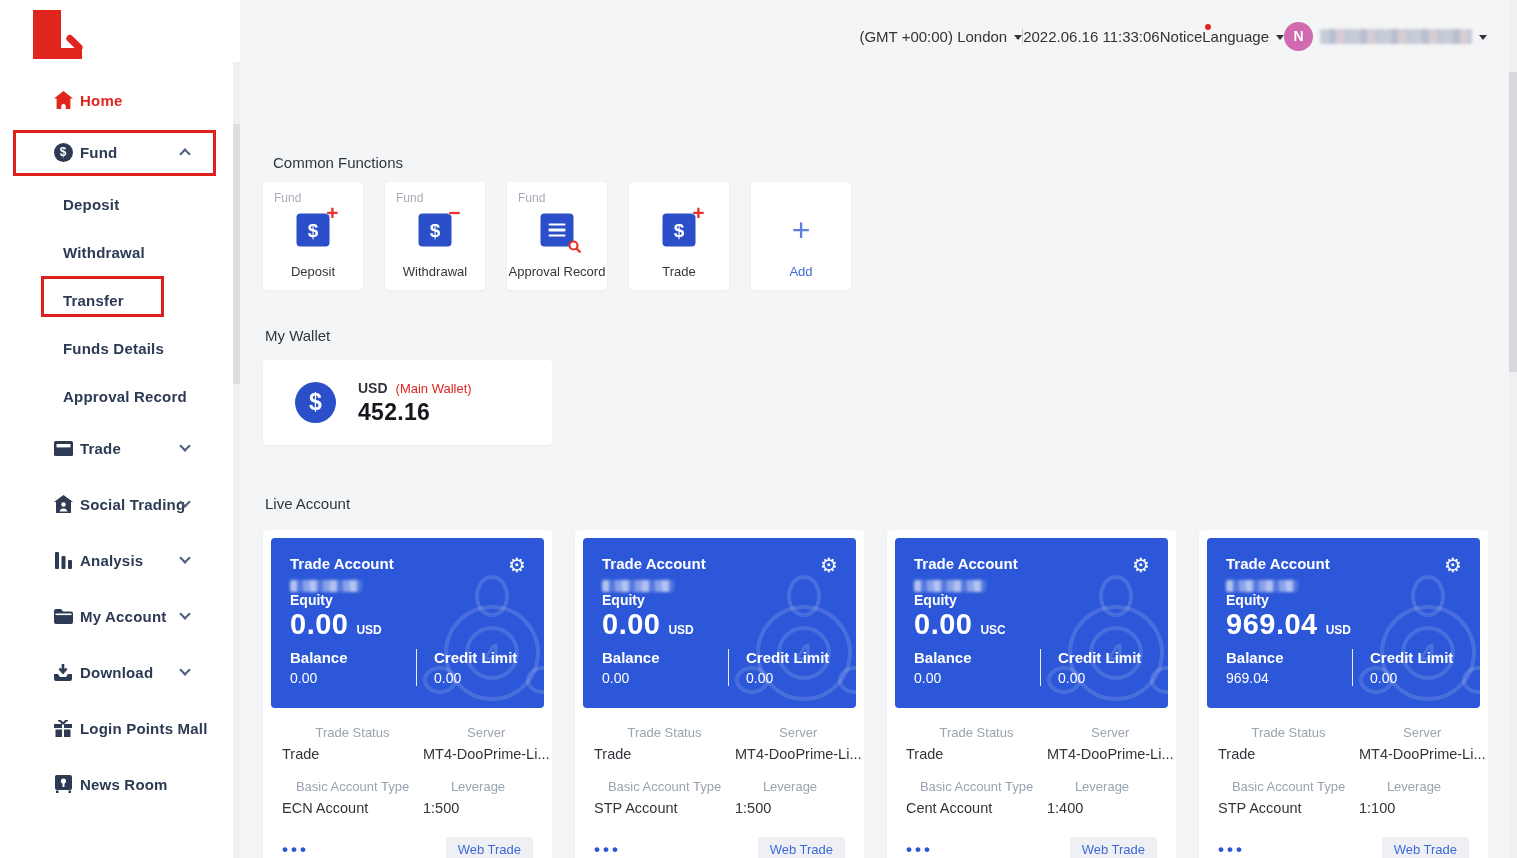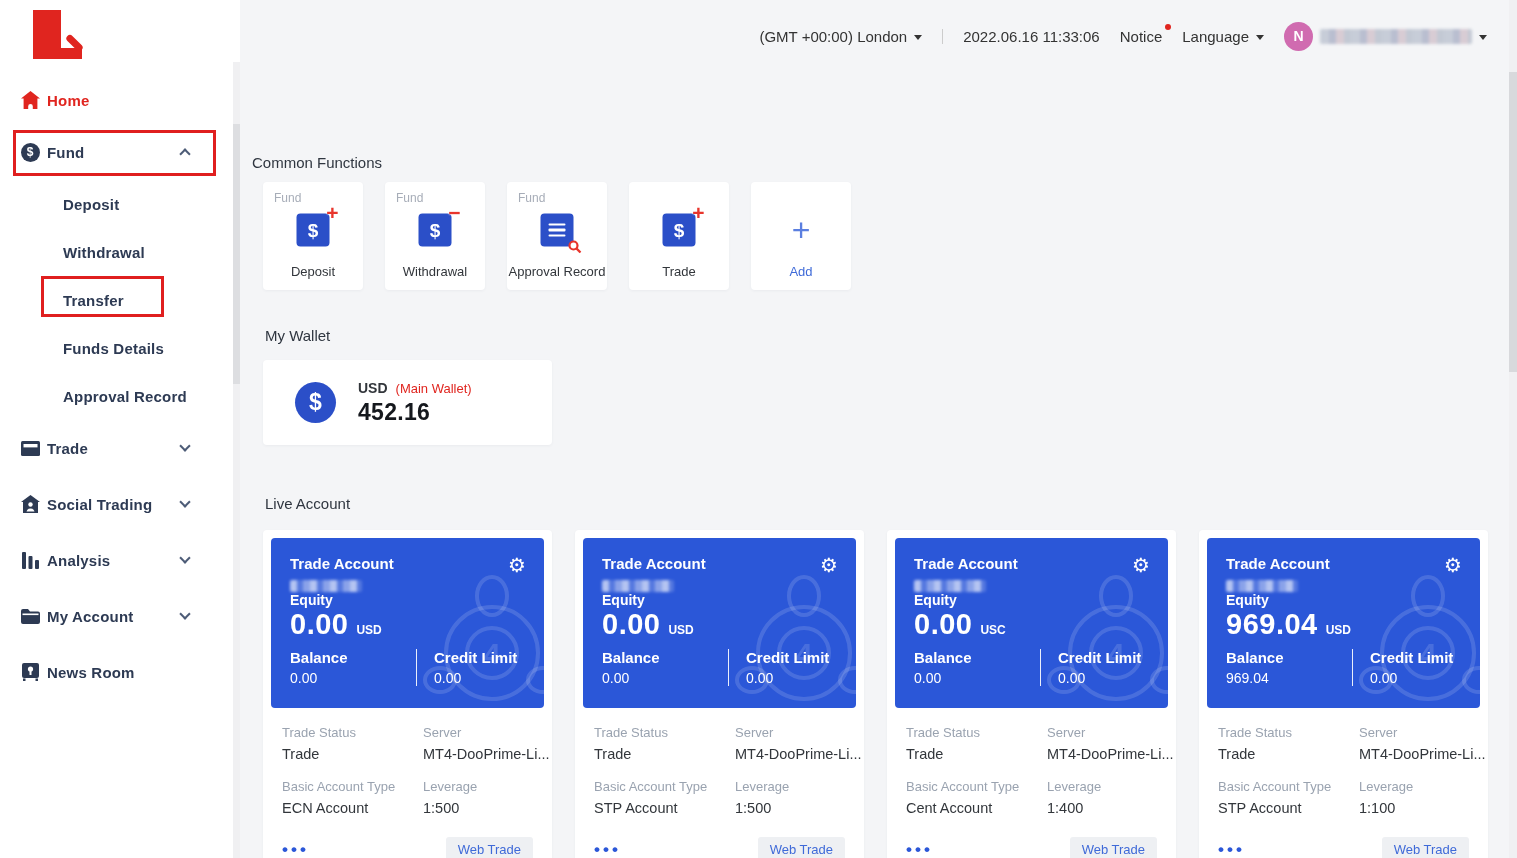--- a/index.html
+++ b/index.html
@@ -9,47 +9,47 @@
 
   
   .sidebar { position:absolute; left:0; top:0; width:240px; height:858px; background:#fff; z-index:5; }
   .sidebar-scrollbar { position:absolute; right:0; top:62px; bottom:0; width:7px; background:#f0f0f2; }
   .sidebar-scroll-thumb { position:absolute; right:0; top:62px; width:7px; height:260px; background:#dddee1; }
   .logo-box { position:absolute; left:33px; top:10px; width:49px; height:49px; background:#e0251f; }
   .logo-notch { position:absolute; right:0; top:0; width:21px; height:38px; background:#fff; }
   .logo-bar1 { position:absolute; right:3px; top:5px; width:7px; height:20px; background:#fff; border-radius:4px; transform:rotate(-45deg); }
   .logo-bar2 { position:absolute; right:4px; top:23px; width:7px; height:20px; background:#e0251f; border-radius:4px; transform:rotate(-45deg); }
   .nav { position:absolute; left:0; top:76px; width:233px; }
-  .nav-item { display:flex; align-items:center; height:56px; padding-left:20px; position:relative; cursor:pointer; }
+  .nav-item { display:flex; align-items:center; height:56px; padding-left:53px; position:relative; cursor:pointer; }
   .nav-sub { height:48px; padding-left:63px; }
   .nav-item .lbl { font-size:15px; font-weight:700; color:#2d3a53; letter-spacing:.2px; }
   .nav-item.active .lbl { color:#e0251f; }
   .nav-icon { width:20px; height:20px; margin-right:7px; display:flex; align-items:center; justify-content:center; flex:0 0 20px; }
   .chev { position:absolute; right:44px; width:8px; height:8px; border-right:2px solid #4d5c77; border-bottom:2px solid #4d5c77; }
   .chev.down { transform:rotate(45deg); margin-top:-4px; }
   .chev.up { transform:rotate(-135deg); margin-top:4px; }
   .fund-circle { width:19px; height:19px; border-radius:50%; background:#2d3a53; color:#fff; font-size:12px; font-weight:700; display:flex; align-items:center; justify-content:center; }
   .red-box { position:absolute; border:3px solid #e01f1f; z-index:9; pointer-events:none; }
   .red-box.fund { left:13px; top:130px; width:203px; height:46px; }
   .red-box.transfer { left:41px; top:276px; width:123px; height:41px; }
 
   
-  .topbar { position:absolute; left:240px; top:0; right:14px; height:72px; display:flex; align-items:center; justify-content:flex-end; gap:20px; padding-right:16px; }
+  .topbar { position:absolute; left:240px; top:0; right:14px; height:72px; display:flex; align-items:center; justify-content:flex-end; padding-right:16px; }
   .tb-item { display:flex; align-items:center; gap:7px; font-size:15px; color:#333; cursor:pointer; }
   .caret { width:0; height:0; border-left:4px solid transparent; border-right:4px solid transparent; border-top:5px solid #333; margin-top:2px; }
   .tb-divider { width:1px; height:15px; background:#ccc; }
   .notice-wrap { position:relative; }
   .notice-dot { position:absolute; top:-4px; right:-9px; width:6px; height:6px; border-radius:50%; background:#e0251f; }
   .avatar { width:29px; height:29px; border-radius:50%; background:#d06bb0; color:#fff; font-size:14px; font-weight:700; display:flex; align-items:center; justify-content:center; }
   .blur-name { width:152px; height:15px; border-radius:2px; background:repeating-linear-gradient(90deg,#c7cdd8 0 9px,#b9bed0 9px 16px,#d8ccd4 16px 24px,#c3c9d4 24px 31px); filter:blur(1.5px); }
 
   
   .greeting { position:absolute; left:265px; top:83px; font-size:15.5px; color:#2f3640; }
   .section-title { position:absolute; font-size:15px; color:#2f3640; }
-  .t-common { left:252px; top:154px; }
+  .t-common { left:273px; top:154px; }
   .t-wallet { left:265px; top:327px; }
   .t-live { left:265px; top:495px; }
 
   
   .fn-row { position:absolute; left:263px; top:182px; display:flex; gap:22px; }
   .fn-card { width:100px; height:108px; background:#fff; border-radius:4px; box-shadow:0 1px 3px rgba(40,50,80,.05); position:relative; cursor:pointer; }
   .fn-cat { position:absolute; left:11px; top:9px; font-size:12px; color:#a7adb8; }
   .fn-icon-wrap { position:absolute; left:50%; top:48px; transform:translate(-50%,-50%); }
   .fn-icon { position:relative; width:33px; height:33px; background:#2b4fc8; border-radius:4px; color:#fff; display:flex; align-items:center; justify-content:center; font-size:19px; font-weight:700; }
   .fn-badge { position:absolute; top:-12px; right:-9px; color:#e8352c; font-size:21px; font-weight:700; text-shadow:0 0 2px #fff,0 0 2px #fff; line-height:1; }
@@ -85,21 +85,21 @@
   .bal-row { display:flex; margin-top:8px; position:relative; z-index:2; }
   .bal-col { flex:0 0 126px; }
   .bal-col.right { flex:1; border-left:1px solid rgba(255,255,255,.9); padding-left:17px; }
   .bal-lbl { font-size:15px; font-weight:700; }
   .bal-val { font-size:14px; margin-top:4px; }
   .watermark { position:absolute; right:-6px; top:30px; z-index:1; }
   .acct-details { padding:0 19px; }
   .d-row { display:flex; margin-top:17px; }
   .d-col1 { flex:0 0 141px; }
   .d-col2 { flex:1; }
-  .d-lbl { font-size:13px; color:#9aa3b0; }
+  .d-lbl { font-size:13px; color:#9aa3b0;text-align:center; }
   .d-val { font-size:14.5px; color:#32363b; margin-top:6px; white-space:nowrap; }
   .acct-footer { display:flex; justify-content:space-between; align-items:center; margin-top:21px; }
   .dots { color:#2b57d8; font-size:17px; font-weight:700; letter-spacing:3px; cursor:pointer; }
   .webtrade-btn { background:#eef0f3; color:#3f6ad8; font-size:13px; padding:5px 12px; border-radius:3px; border:none; cursor:pointer; font-family:inherit; }
 
   
   .page-scrollbar { position:absolute; right:0; top:0; width:8px; height:858px; background:#f0f0f2; z-index:10; }
   .page-scroll-thumb { position:absolute; right:0; top:72px; width:8px; height:300px; background:#d8d9dc; }
 
   svg { display:block; }
@@ -190,21 +190,42 @@
           <svg width="19" height="15" viewBox="0 0 19 15">
               <path d="M0 2 a2 2 0 0 1 2-2 L7 0 L9 2.5 L17 2.5 a2 2 0 0 1 2 2 L19 13 a2 2 0 0 1 -2 2 L2 15 a2 2 0 0 1 -2-2 Z" fill="#2d3a53"></path>
               <rect x="1.5" y="4.5" width="16" height="1.6" fill="#fff"></rect>
             </svg>
         </span>
         <span class="lbl">My Account</span>
         <span class="chev down"></span>
       </div>
 
 
-
+      <div class="nav-item">
+        <span class="nav-icon">
+          <svg width="18" height="17" viewBox="0 0 18 17">
+              <path d="M9 0 L9 7 M5.5 4.5 L9 8.5 L12.5 4.5" stroke="#2d3a53" stroke-width="2.6" fill="none"></path>
+              <path d="M0 10 L0 15 a2 2 0 0 0 2 2 L16 17 a2 2 0 0 0 2-2 L18 10 L14 10 L12 13 L6 13 L4 10 Z" fill="#2d3a53"></path>
+            </svg>
+        </span>
+        <span class="lbl">Download</span>
+        <span class="chev down"></span>
+      </div>
+
+      <div class="nav-item">
+        <span class="nav-icon">
+          <svg width="18" height="17" viewBox="0 0 18 17">
+              <rect x="0" y="4" width="18" height="4" fill="#2d3a53"></rect>
+              <rect x="1.5" y="9.5" width="15" height="7.5" fill="#2d3a53"></rect>
+              <rect x="8" y="4" width="2" height="13" fill="#fff"></rect>
+              <path d="M4 0 Q6.5 0 9 4 M14 0 Q11.5 0 9 4" stroke="#2d3a53" stroke-width="2" fill="none"></path>
+            </svg>
+        </span>
+        <span class="lbl">Login Points Mall</span>
+      </div>
 
       <div class="nav-item">
         <span class="nav-icon">
           <svg width="17" height="18" viewBox="0 0 17 18">
               <rect x="0" y="0" width="17" height="15" rx="2" fill="#2d3a53"></rect>
               <circle cx="8.5" cy="6" r="2.6" fill="#fff"></circle>
               <rect x="7.5" y="7.5" width="2" height="4.5" fill="#fff"></rect>
               <rect x="1" y="15.5" width="2.5" height="2.5" fill="#2d3a53"></rect>
               <rect x="13.5" y="15.5" width="2.5" height="2.5" fill="#2d3a53"></rect>
             </svg>

